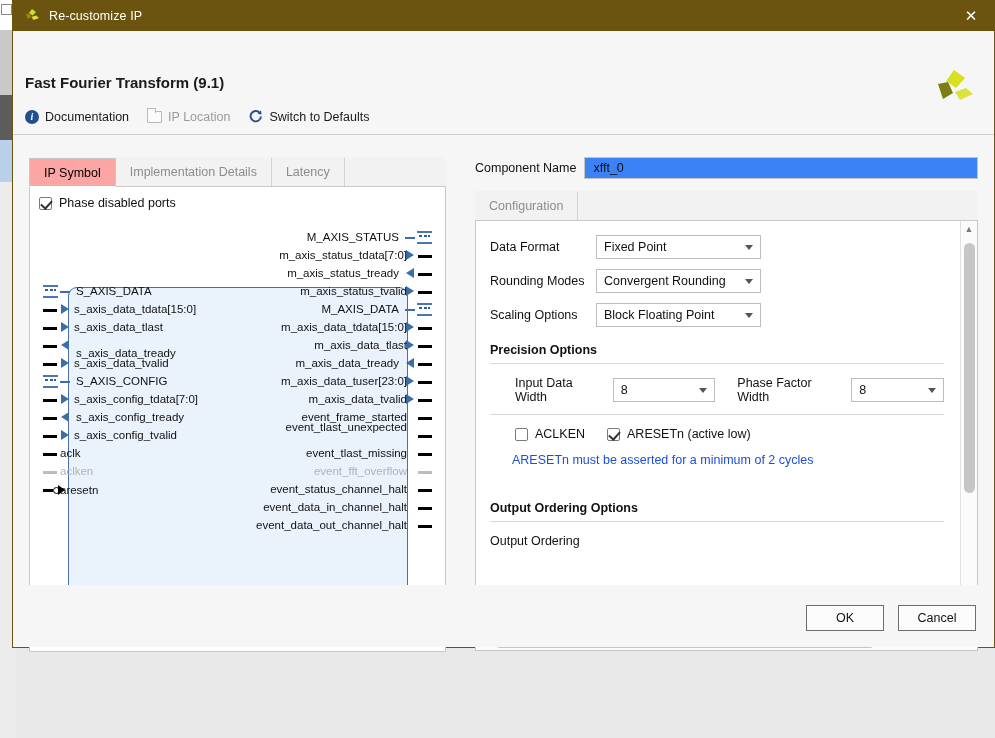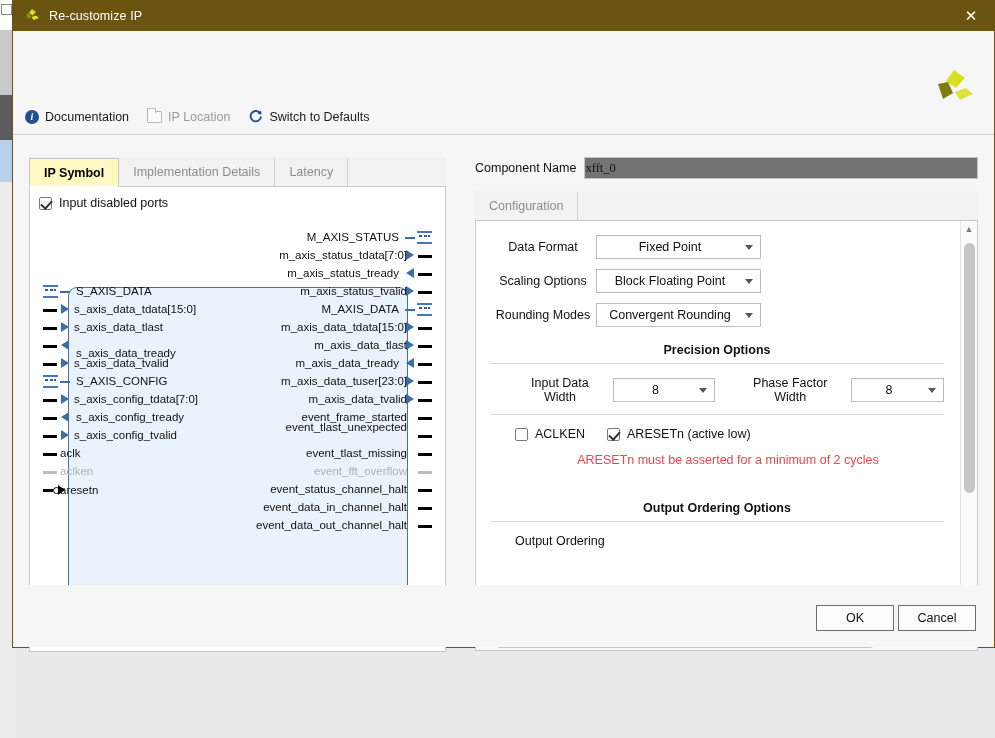--- a/index.html
+++ b/index.html
@@ -118,22 +118,22 @@
     height: 28px; line-height: 28px;
     padding: 0 14px;
     font-size: 12.5px;
     color: #8c8c8c;
     background: #f2f2f2;
     border-right: 1px solid #d3d3d3;
     box-sizing: border-box;
     cursor: default;
   }
   .tab.active {
-    background: #fef9c3;
-    color: #000; font-weight: bold;
+    background: #fca5a5;
+    color: #000; font-weight: normal;
     border: 1px solid #c8c8c8;
     border-bottom: 1px solid #ffffff;
     margin-bottom: -1px;
     height: 29px; line-height: 28px;
   }
   .tab.filler { flex: 1; border-right: none; }
   .tabpanel {
     border: 1px solid #c8c8c8; border-top: none;
     background: #ffffff;
     height: 465px;
@@ -200,38 +200,37 @@
   }
   .tri-k { position:absolute; width:0;height:0;
            border-top:5px solid transparent; border-bottom:5px solid transparent; border-left:7px solid #000;}
 
   
   .right-pane { position: absolute; left: 462px; top: 22px; right: 16px; bottom: 0; }
   .cname-row { display: flex; align-items: center; gap: 8px; height: 22px; }
   .cname-label { font-size: 12.5px; color:#111; }
   .cname-input {
     flex: 1; height: 22px; line-height: 20px;
-    border: 1px solid #c4c4c4; background: #737373;
-    font-size: 12.5px; padding: 0 0; box-sizing: border-box; color:#111;
-    font-family: Liberation Serif, serif;
+    border: 1px solid #c4c4c4; background: #3b82f6;
+    font-size: 12.5px; padding: 0 8px; box-sizing: border-box; color:#111;
+    font-family: Liberation Sans, sans-serif;
   }
   .right-tabs { margin-top: 12px; }
   .right-panel {
     border: 1px solid #c8c8c8; border-top: none;
     background: #fff;
     position: relative;
     height: 430px;
     box-sizing: border-box;
   }
   .rp-content {
     position: absolute; left: 0; top: 0; right: 17px; bottom: 17px;
     overflow: hidden; background: #fff;
     padding: 14px 16px 0 14px;
     box-sizing: border-box;
-    text-align: center;
   }
   .frow { display:flex; align-items:center; margin-bottom: 10px; }
   .flabel { font-size: 12.5px; color:#111; }
   .sel {
     position: relative; height: 24px; box-sizing: border-box;
     border: 1px solid #bdbdbd; background: #fff;
     font-size: 12.5px; line-height: 22px; padding: 0 24px 0 7px;
     color:#111; white-space: nowrap;
   }
   .sel .caret {
@@ -242,21 +241,21 @@
     border-left: 4.5px solid transparent; border-right: 4.5px solid transparent;
     border-top: 5px solid #555;
   }
 
   .section-h {
     font-size: 12.5px; font-weight: bold; color:#111;
     margin: 16px 0 0 0;
   }
   .section-rule { border-bottom:1px solid #d9d9d9; margin-top:6px; margin-bottom:12px; }
 
-  .hint { font-size: 12.5px; color:#ef4444; margin: 12px 0 0 22px; }
+  .hint { font-size: 12.5px; color:#1d4ed8; margin: 12px 0 0 22px; }
 
   
   .vscroll {
     position: absolute; right: 0; top: 0; width: 17px; bottom: 17px;
     background: #fbfbfb; border-left: 1px solid #e2e2e2; box-sizing: border-box;
   }
   .vs-btn { height: 16px; display:flex; align-items:center; justify-content:center; color:#7a7a7a; font-size:9px;}
   .vs-track { position:absolute; top:16px; bottom:16px; left:0; right:0; }
   .vs-thumb {
     position:absolute; left:3px; width:11px; top:6px; height:250px;
@@ -268,21 +267,21 @@
     background:#fbfbfb; border-top:1px solid #e2e2e2; box-sizing:border-box;
   }
   .hs-btn { position:absolute; top:0; width:16px; height:16px; display:flex; align-items:center; justify-content:center; color:#7a7a7a; font-size:9px;}
   .hs-thumb { position:absolute; left:19px; top:3px; height:11px; width:380px; background:#c6c6c6; border-radius:6px; }
 
   
   .footer {
     position: absolute; left: 0; right: 0; bottom: 0; height: 62px;
     background: #f6f6f6;
   }
-  .footer .btns { position:absolute; right: 18px; top: 20px; display:flex; gap: 4px; }
+  .footer .btns { position:absolute; right: 18px; top: 20px; display:flex; gap: 14px; }
   .btn {
     width: 78px; height: 26px; line-height: 24px;
     text-align: center; font-size: 12.5px;
     background: #fcfcfc; border: 1px solid #6d6d6d; box-sizing: border-box;
     color: #111; cursor: default;
   }
 </style>
 </head>
 <body>
 
@@ -310,20 +309,21 @@
         <polygon points="9,2 13,5 9.5,8.5 6,6" fill="#cfe01f"></polygon>
         <polygon points="3,7 6.5,6.5 8.5,10 4.5,12" fill="#8a8a10"></polygon>
         <polygon points="8.5,10 13,8.5 16,11 10.5,13" fill="#dbe23c"></polygon>
       </svg>
     </span>
     <span class="tb-title">Re-customize IP</span>
     <div class="tb-close">✕</div>
   </div>
 
   <div class="header">
+    <h1>Fast Fourier Transform (9.1)</h1>
 
     <span class="hdr-logo">
       <svg width="44" height="42" viewBox="0 0 44 42">
         <polygon points="22,3 33,11 24,21 14,14" fill="#d7e021"></polygon>
         <polygon points="6,17 16,15 21,26 11,32" fill="#7d7d12"></polygon>
         <polygon points="23,25 34,21 41,27 28,33" fill="#dbe23c"></polygon>
       </svg>
     </span>
 
     <div class="toolbar">
@@ -353,21 +353,21 @@
       <div class="tabstrip">
         <div class="tab active">IP Symbol</div>
         <div class="tab">Implementation Details</div>
         <div class="tab">Latency</div>
         <div class="tab filler"></div>
       </div>
 
       <div class="tabpanel">
         <div class="chk-row">
           <span class="chkbox checked"></span>
-          <span class="chk-label">Input disabled ports</span>
+          <span class="chk-label">Phase disabled ports</span>
         </div>
 
         <div class="symbol-area">
           <div class="sym-box"></div>
 
           <div class="buspin l" style="top:62px">
               <i></i>
               <i></i>
               <b></b>
               <b class="m"></b>
@@ -519,31 +519,31 @@
 
             <div class="frow">
               <span class="flabel" style="width:106px">Data Format</span>
               <div class="sel" style="width:165px">
                 <span>Fixed Point</span>
                 <span class="caret"></span>
               </div>
             </div>
 
             <div class="frow">
+              <span class="flabel" style="width:106px">Rounding Modes</span>
+              <div class="sel" style="width:165px">
+                <span>Convergent Rounding</span>
+                <span class="caret"></span>
+              </div>
+            </div>
+
+            <div class="frow">
               <span class="flabel" style="width:106px">Scaling Options</span>
               <div class="sel" style="width:165px">
                 <span>Block Floating Point</span>
-                <span class="caret"></span>
-              </div>
-            </div>
-
-            <div class="frow">
-              <span class="flabel" style="width:106px">Rounding Modes</span>
-              <div class="sel" style="width:165px">
-                <span>Convergent Rounding</span>
                 <span class="caret"></span>
               </div>
             </div>
 
             <div class="section-h">Precision Options</div>
             <div class="section-rule"></div>
 
             <div class="frow" style="margin-left:25px">
               <span class="flabel">Input Data Width</span>
               <div class="sel" style="width:105px; margin-left:8px">
@@ -564,21 +564,21 @@
               <span class="flabel" style="margin-left:7px">ACLKEN</span>
               <span class="chkbox checked" style="margin-left:22px"></span>
               <span class="flabel" style="margin-left:7px">ARESETn (active low)</span>
             </div>
 
             <div class="hint">ARESETn must be asserted for a minimum of 2 cycles</div>
 
             <div class="section-h" style="margin-top:34px">Output Ordering Options</div>
             <div class="section-rule"></div>
 
-            <div class="frow" style="margin-left:25px">
+            <div class="frow" style="">
               <span class="flabel">Output Ordering</span>
             </div>
 
           </div>
 
           <div class="vscroll">
             <div class="vs-btn">▲</div>
             <div class="vs-track">
               <div class="vs-thumb"></div>
             </div>

